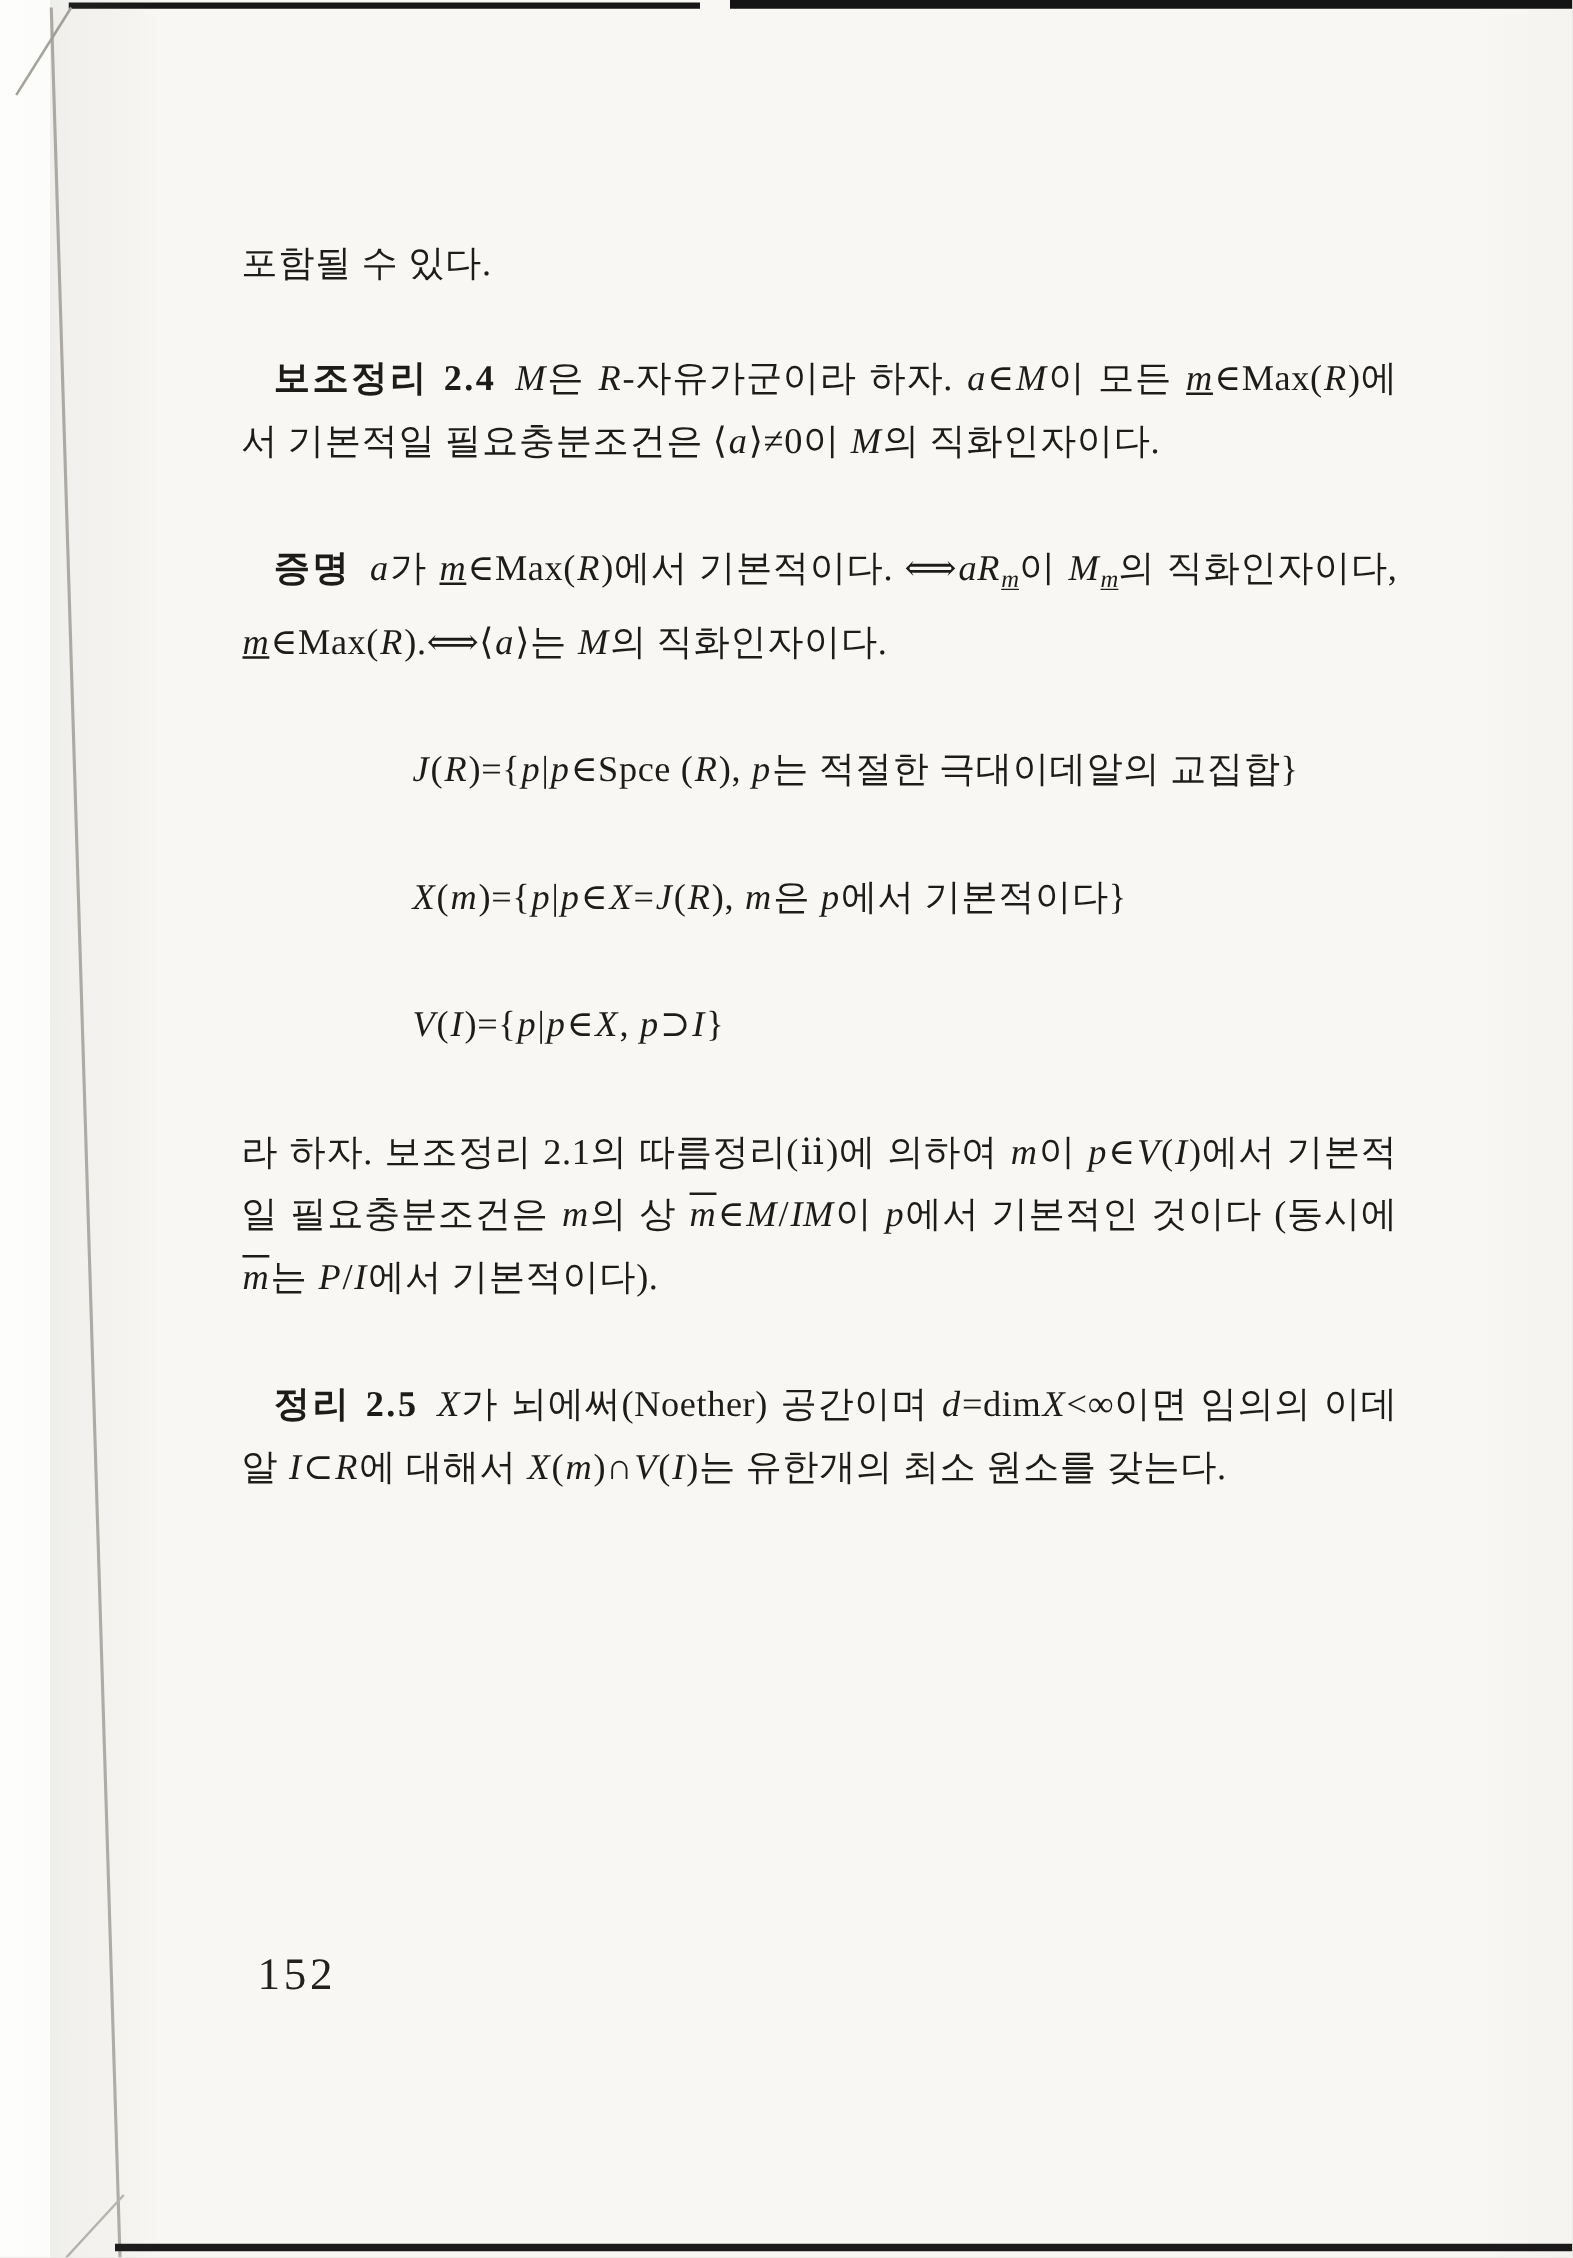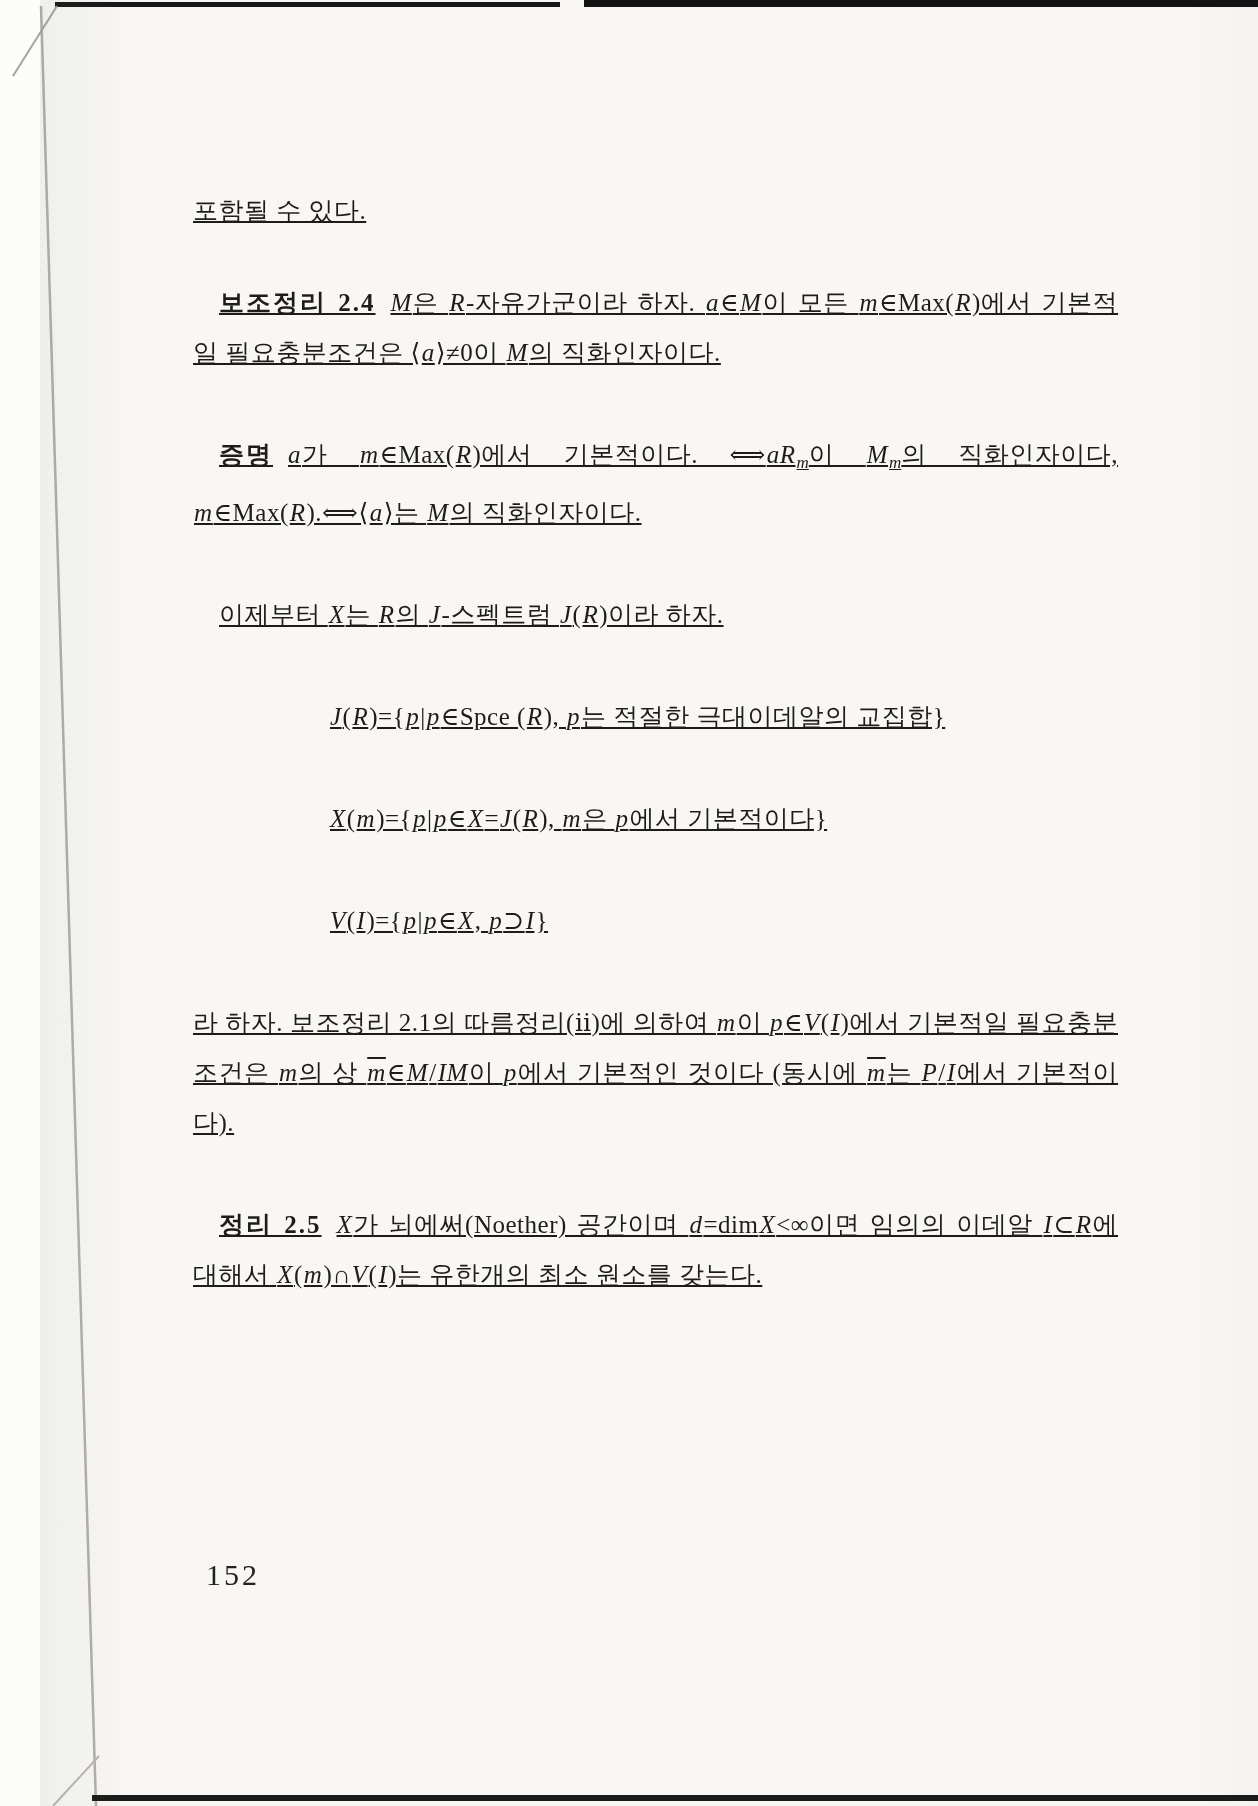--- a/index.html
+++ b/index.html
@@ -19,25 +19,24 @@
   }
   .edges-svg {
     position: absolute; left: 0; top: 0;
     width: 1258px; height: 1806px;
     pointer-events: none;
   }
   .text-area {
     position: absolute;
     left: 193px; top: 186px;
     width: 925px;
-    font-size: 25px;
+    font-size: 29px;
     line-height: 50px;
     letter-spacing: 0.5px;
     text-align: justify;
-    text-decoration: underline;
   }
   .para { margin: 0 0 52px 0; }
   .para.first { margin-bottom: 42px; }
   .para.indent { text-indent: 26px; }
   .display {
     margin: 0 0 52px 0;
     padding-left: 136px;
     text-align: left;
   }
   
@@ -64,21 +63,21 @@
     letter-spacing: 0;
   }
   .seg-io {
     font-style: italic;
     text-decoration: overline;
     padding: 0 1px;
   }
   .page-number {
     position: absolute;
     left: 206px; top: 1558px;
-    font-size: 30px;
+    font-size: 36px;
     letter-spacing: 3px;
     color: #23211e;
   }
   .left-shade {
     position: absolute;
     left: 40px; top: 0;
     width: 90px; height: 1806px;
     background: linear-gradient(to right, rgba(120,115,105,0.10), rgba(120,115,105,0.0));
     pointer-events: none;
   }
@@ -100,21 +99,20 @@
   <div class="left-shade"></div>
 
   <div class="text-area">
 
     <p class="para first"><span class="seg-n">포함될 수 있다.</span></p>
 
     <p class="para indent"><span class="seg-b">보조정리 2.4</span><span class="seg-i">M</span><span class="seg-n">은 </span><span class="seg-i">R</span><span class="seg-n">-자유가군이라 하자. </span><span class="seg-i">a</span><span class="seg-n">∈</span><span class="seg-i">M</span><span class="seg-n">이 모든 </span><span class="seg-iu">m</span><span class="seg-n">∈Max(</span><span class="seg-i">R</span><span class="seg-n">)에서 기본적일 필요충분조건은 ⟨</span><span class="seg-i">a</span><span class="seg-n">⟩≠0이 </span><span class="seg-i">M</span><span class="seg-n">의 직화인자이다.</span></p>
 
     <p class="para indent"><span class="seg-b">증명</span><span class="seg-i">a</span><span class="seg-n">가 </span><span class="seg-iu">m</span><span class="seg-n">∈Max(</span><span class="seg-i">R</span><span class="seg-n">)에서 기본적이다. ⟺</span><span class="seg-i">aR</span><span class="seg-su">m</span><span class="seg-n">이 </span><span class="seg-i">M</span><span class="seg-su">m</span><span class="seg-n">의 직화인자이다, </span><span class="seg-iu">m</span><span class="seg-n">∈Max(</span><span class="seg-i">R</span><span class="seg-n">).⟺⟨</span><span class="seg-i">a</span><span class="seg-n">⟩는 </span><span class="seg-i">M</span><span class="seg-n">의 직화인자이다.</span></p>
 
-    <p class="para indent"><span class="seg-n">이제부터 </span><span class="seg-i">X</span><span class="seg-n">는 </span><span class="seg-i">R</span><span class="seg-n">의 </span><span class="seg-i">J</span><span class="seg-n">-스펙트럼 </span><span class="seg-i">J</span><span class="seg-n">(</span><span class="seg-i">R</span><span class="seg-n">)이라 하자.</span></p>
 
     <p class="display"><span class="seg-i">J</span><span class="seg-n">(</span><span class="seg-i">R</span><span class="seg-n">)={</span><span class="seg-i">p</span><span class="seg-n">|</span><span class="seg-i">p</span><span class="seg-n">∈Spce (</span><span class="seg-i">R</span><span class="seg-n">), </span><span class="seg-i">p</span><span class="seg-n">는 적절한 극대이데알의 교집합}</span></p>
 
 
     <p class="display"><span class="seg-i">X</span><span class="seg-n">(</span><span class="seg-i">m</span><span class="seg-n">)={</span><span class="seg-i">p</span><span class="seg-n">|</span><span class="seg-i">p</span><span class="seg-n">∈</span><span class="seg-i">X</span><span class="seg-n">=</span><span class="seg-i">J</span><span class="seg-n">(</span><span class="seg-i">R</span><span class="seg-n">), </span><span class="seg-i">m</span><span class="seg-n">은 </span><span class="seg-i">p</span><span class="seg-n">에서 기본적이다}</span></p>
 
 
     <p class="display"><span class="seg-i">V</span><span class="seg-n">(</span><span class="seg-i">I</span><span class="seg-n">)={</span><span class="seg-i">p</span><span class="seg-n">|</span><span class="seg-i">p</span><span class="seg-n">∈</span><span class="seg-i">X</span><span class="seg-n">, </span><span class="seg-i">p</span><span class="seg-n">⊃</span><span class="seg-i">I</span><span class="seg-n">}</span></p>
 
     <p class="para"><span class="seg-n">라 하자. 보조정리 2.1의 따름정리(ⅱ)에 의하여 </span><span class="seg-i">m</span><span class="seg-n">이 </span><span class="seg-i">p</span><span class="seg-n">∈</span><span class="seg-i">V</span><span class="seg-n">(</span><span class="seg-i">I</span><span class="seg-n">)에서 기본적일 필요충분조건은 </span><span class="seg-i">m</span><span class="seg-n">의 상 </span><span class="seg-io">m</span><span class="seg-n">∈</span><span class="seg-i">M</span><span class="seg-n">/</span><span class="seg-i">IM</span><span class="seg-n">이 </span><span class="seg-i">p</span><span class="seg-n">에서 기본적인 것이다 (동시에 </span><span class="seg-io">m</span><span class="seg-n">는 </span><span class="seg-i">P</span><span class="seg-n">/</span><span class="seg-i">I</span><span class="seg-n">에서 기본적이다).</span></p>

